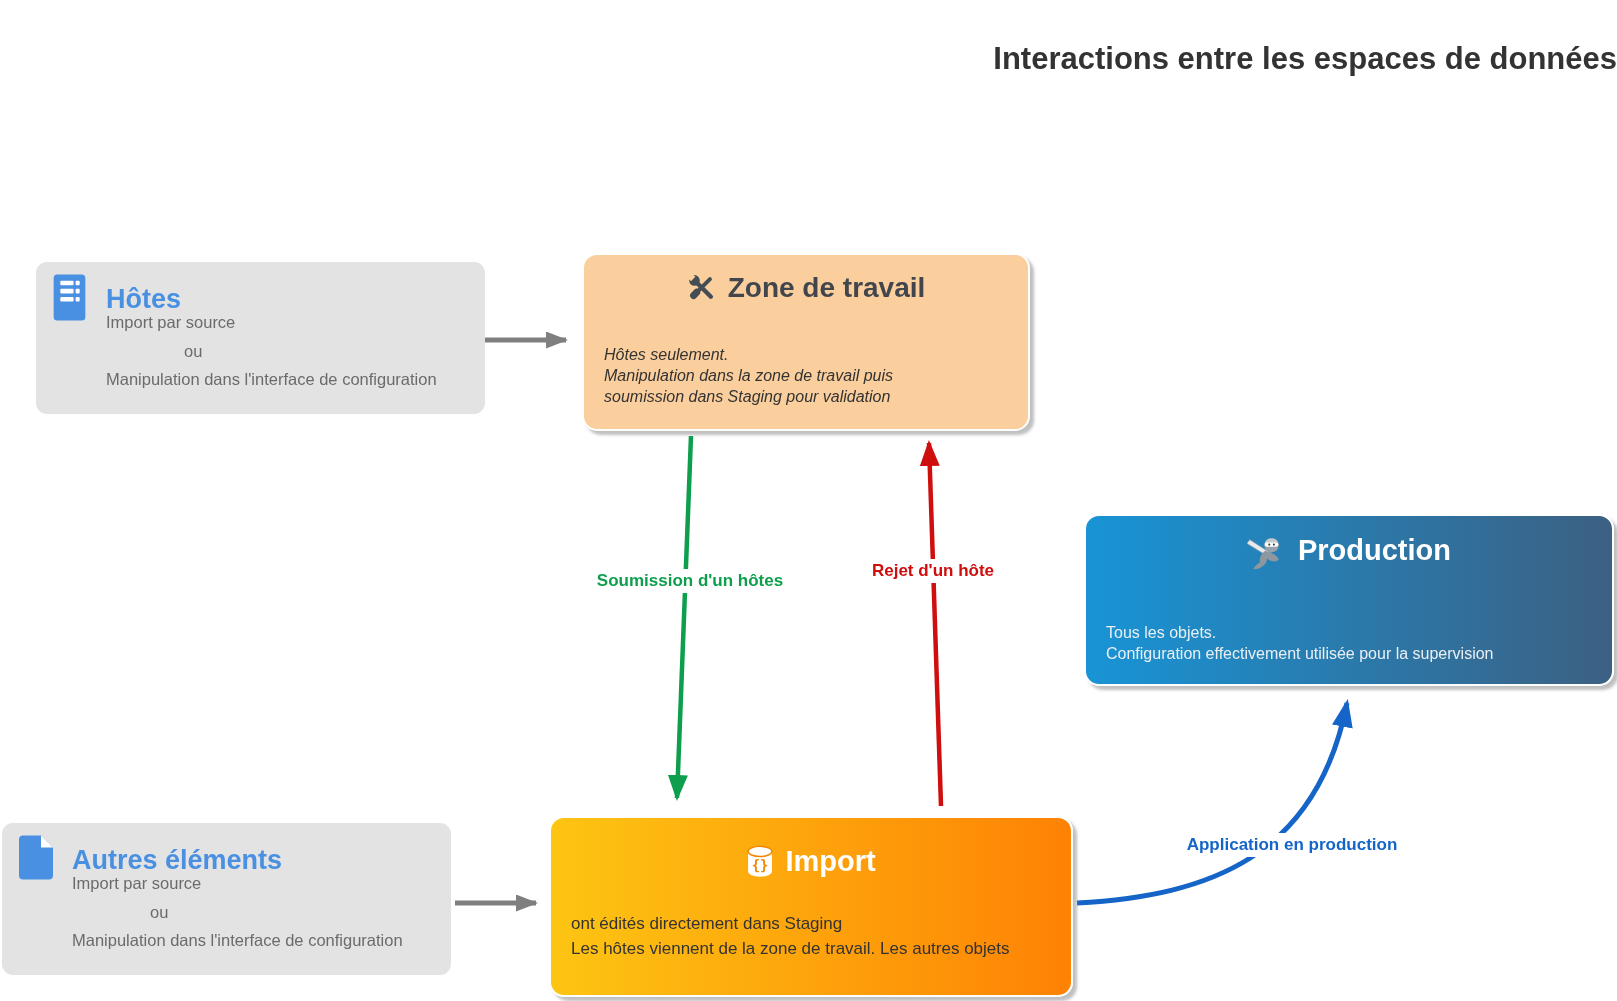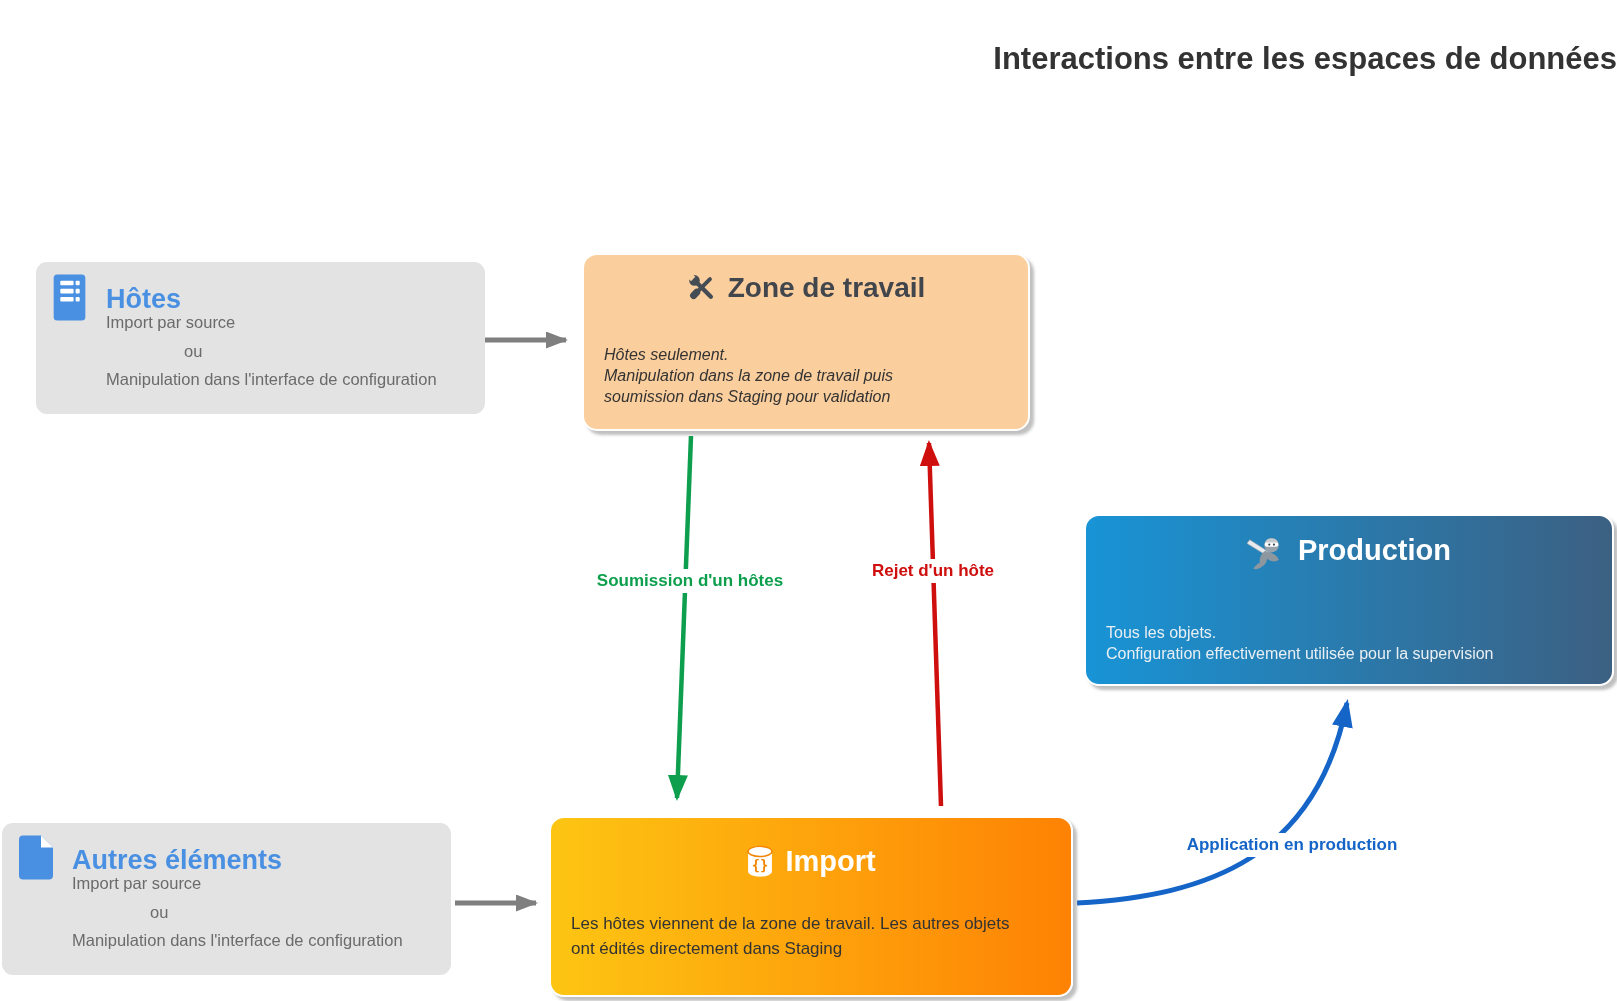--- a/index.html
+++ b/index.html
@@ -138,22 +138,22 @@
     <span>
       <svg width="28" height="33" viewBox="0 0 30 36">
         <path d="M2 7 V29 a13 5.5 0 0 0 26 0 V7 Z" fill="#fff"></path>
         <ellipse cx="15" cy="7" rx="13" ry="5.5" fill="#fff" stroke="#f28500" stroke-width="1.6"></ellipse>
         <text x="15" y="27" text-anchor="middle" font-size="15" font-weight="bold" fill="#f28500" font-family="DejaVu Sans Mono, monospace">{}</text>
       </svg>
     </span>
     <span class="cbox-title">Import</span>
   </div>
   <div class="cbox-body">
+    <div>ont édités directement dans Staging</div>
     <div>Les hôtes viennent de la zone de travail. Les autres objets</div>
-    <div>ont édités directement dans Staging</div>
   </div>
 </div>
 
 <div class="cbox" id="production-box">
   <div class="cbox-header">
     <span>
       <svg width="40" height="37" viewBox="0 0 44 40">
         <polygon points="0,10 26,26 28,22 3,6" fill="#e8ebee" stroke="#9aa4ad" stroke-width="0.8"></polygon>
         <path d="M20 18 C14 22 12 30 16 36 C20 34 22 30 22 27 C26 30 32 31 35 28 C33 23 28 21 25 20 Z" fill="#8d97a0"></path>
         <path d="M16 36 C13 38 10 39 7 38 C9 34 12 32 15 31 Z" fill="#8d97a0"></path>

